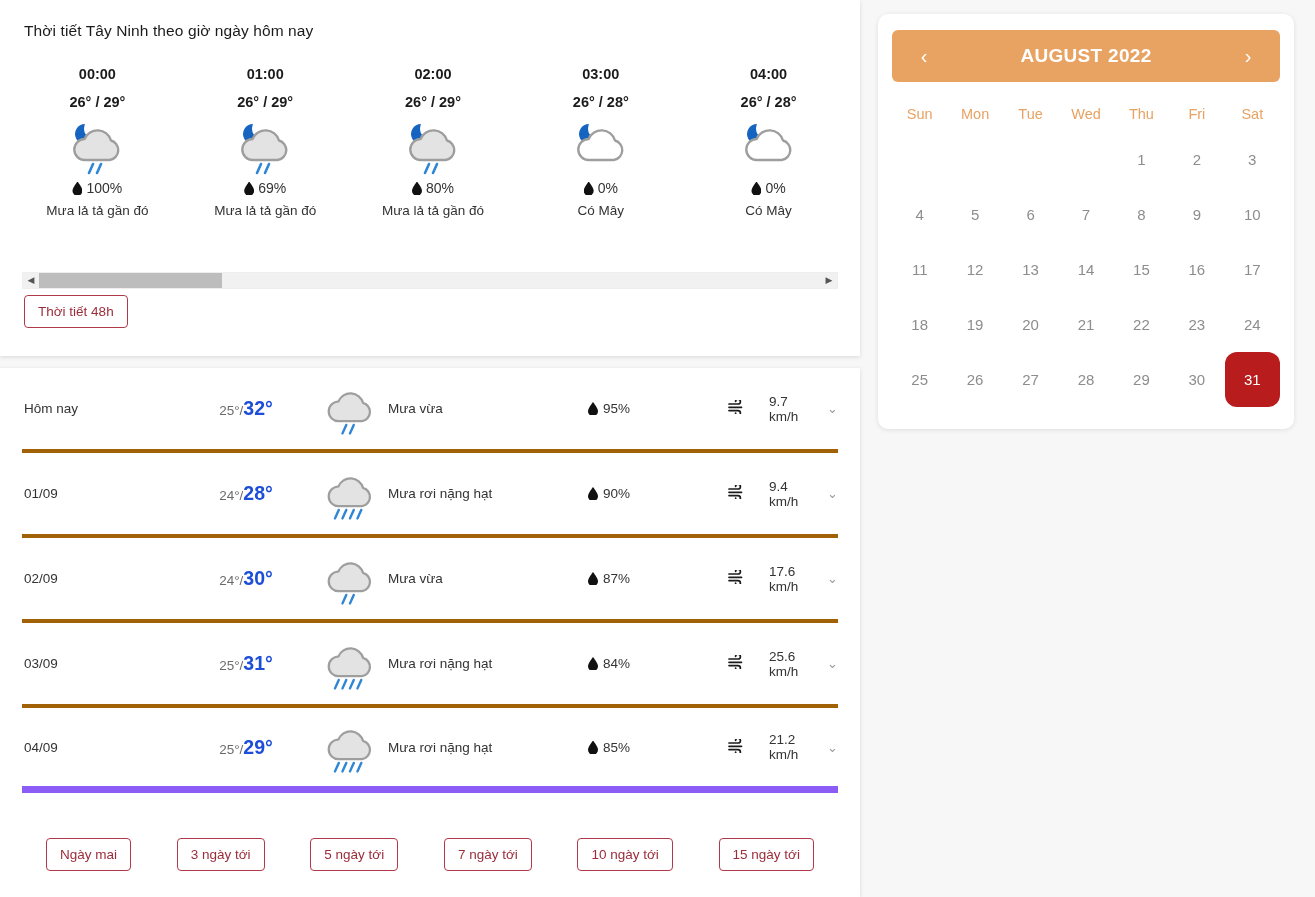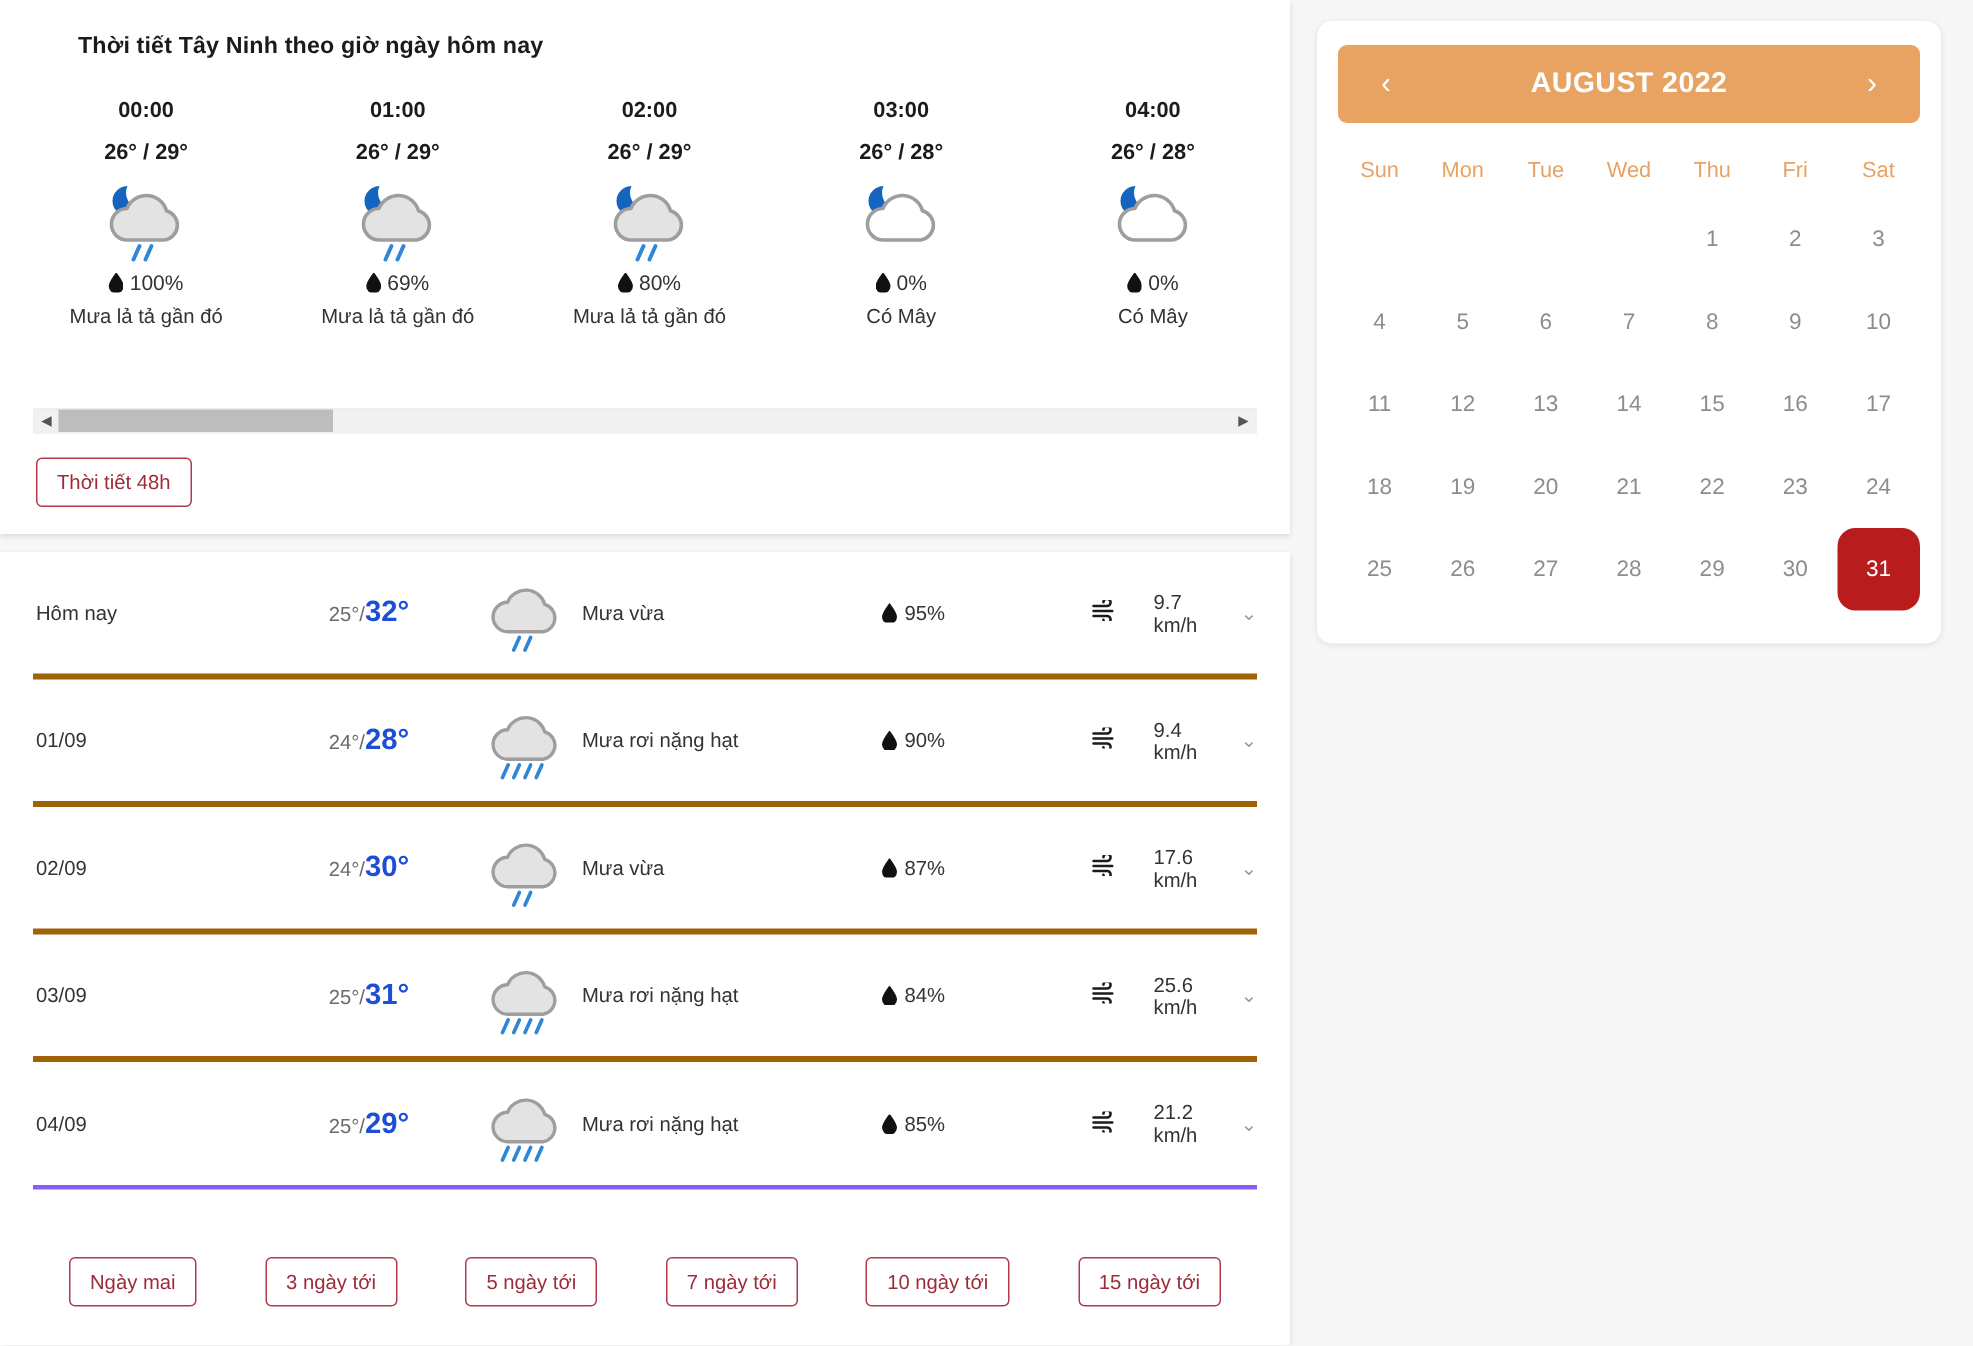--- a/index.html
+++ b/index.html
@@ -17,22 +17,22 @@
   
   .card {
     background: #fff;
     box-shadow: 0 1px 4px rgba(0,0,0,.13);
   }
   .card-hourly { height: 356px; padding: 14px 22px 0 22px; position: relative; }
   .card-daily  { margin-top: 12px; height: 529px; padding: 0 22px; position: relative; }
 
   
   .section-title {
-    font-size: 15.5px; font-weight: bold; color: #1b1b1b;
-    padding: 8px 0 0 2px; letter-spacing: .1px; margin-left: 28px;
+    font-size: 15.5px; font-weight: normal; color: #1b1b1b;
+    padding: 8px 0 0 2px; letter-spacing: .1px;
   }
   .hours {
     display: flex; margin-top: 26px; padding-left: 6px; gap: 29px;
   }
   .hour { width: 161px; text-align: center; }
   .hour-time { font-size: 14.5px; font-weight: bold; color: #1b1b1b; }
   .hour-temp { font-size: 14.5px; font-weight: bold; color: #1b1b1b; margin-top: 12px; }
   .hour-icon { height: 62px; margin-top: 6px; display: flex; align-items: center; justify-content: center; }
   .hour-pop {
     font-size: 14px; color: #333; margin-top: 2px;
@@ -59,28 +59,28 @@
   .sb-thumb {
     position: absolute; left: 0; top: 0; width: 183px; height: 15px; background: #bdbdbd;
   }
 
   
   .btn-outline {
     display: inline-block; border: 1px solid #b03a4a; color: #9b2c3a;
     background: #fff; border-radius: 4px; font-size: 13.5px;
     padding: 8px 13px; cursor: pointer; white-space: nowrap;
   }
-  .btn-48h { position: absolute; left: 24px; top: 305px; }
+  .btn-48h { position: absolute; left: 24px; top: 295px; }
 
   
   .day-row {
     height: 85px; display: flex; align-items: center;
     border-bottom: 4px solid #a16207;
   }
-  .day-row:last-of-type { border-bottom: 3px solid #8b5cf6; }
+  .day-row:last-of-type { border-bottom: 7px solid #8b5cf6; }
   .d-date { width: 150px; font-size: 13.5px; color: #333; padding-left: 2px; }
   .d-temp { width: 148px; text-align: center; }
   .d-temp .lo { font-size: 13.5px; color: #6b6b6b; }
   .d-temp .hi { font-size: 19.5px; font-weight: bold; color: #1d4ed8; }
   .d-cond { width: 268px; display: flex; align-items: center; gap: 8px; }
   .d-cond-icon { width: 60px; height: 56px; display: flex; align-items: center; justify-content: center; }
   .d-cond-text { font-size: 13.5px; color: #333; white-space: nowrap; }
   .d-hum { width: 140px; font-size: 13.5px; color: #333; display: flex; align-items: center; gap: 5px; }
   .d-wind { flex: 1; display: flex; align-items: center; justify-content: flex-end; gap: 24px; font-size: 13.5px; color: #333; }
   .chev { color: #9a9a9a; font-size: 13px; }

